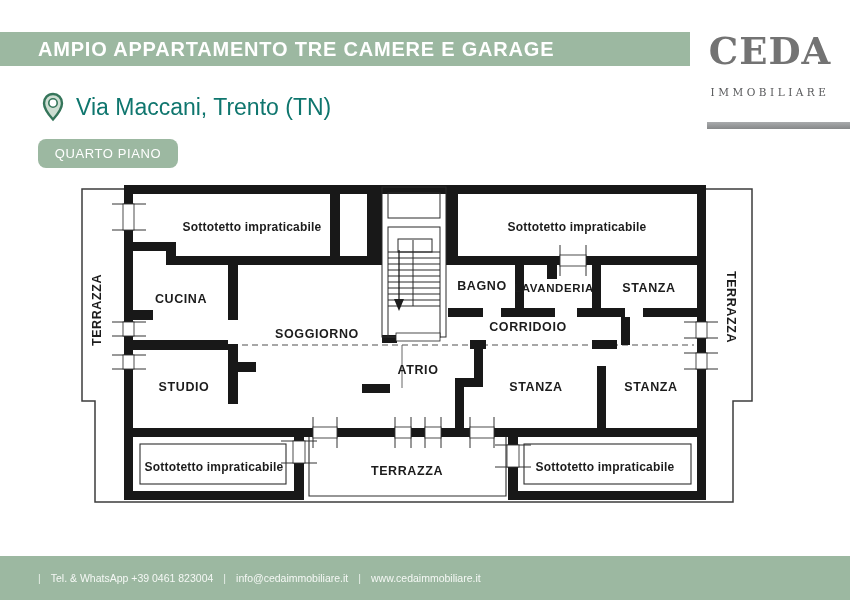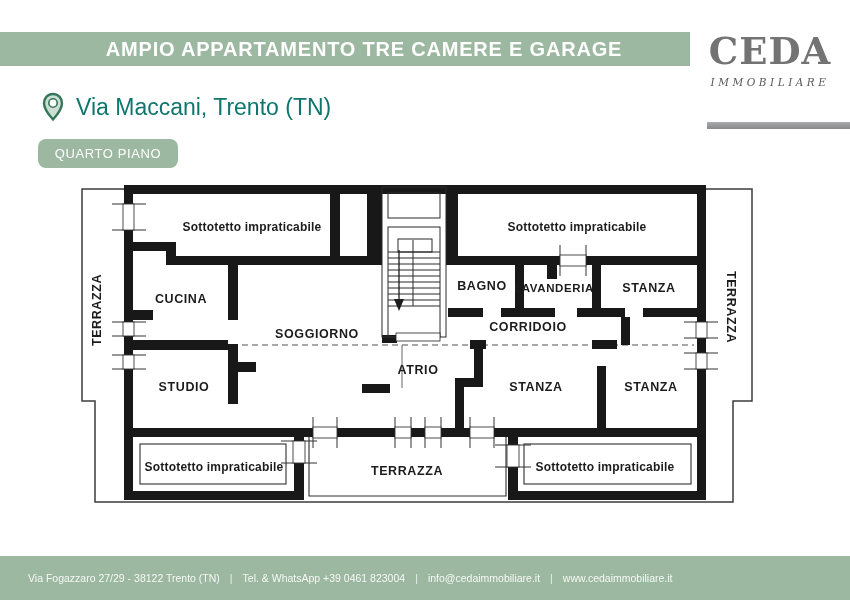--- a/index.html
+++ b/index.html
@@ -2,28 +2,28 @@
 <html><head>
 <meta charset="utf-8">
 <style>
   html,body{margin:0;padding:0;background:#fff;}
   body{width:850px;height:600px;position:relative;overflow:hidden;
        font-family:"Liberation Sans",sans-serif;}
   .abs{position:absolute;}
 
   
   .title-bar{left:0;top:32px;width:690px;height:34px;background:#9cb8a1;
-             display:flex;align-items:center;justify-content:center;}
+             display:flex;align-items:center;}
   .title-bar span{padding-left:38px;color:#fff;font-weight:bold;font-size:20px;
                   letter-spacing:.8px;white-space:nowrap;}
   .logo-box{left:690px;top:30px;width:160px;text-align:center;}
   .logo-word{font-family:"DejaVu Serif",serif;font-weight:bold;font-size:37px;
              color:#737373;line-height:1.15;letter-spacing:1px;}
   .logo-sub{font-family:"DejaVu Serif",serif;font-size:10.5px;color:#58595b;
-            letter-spacing:3.5px;margin-top:3px;font-style:italic;}
+            letter-spacing:3.5px;margin-top:13px;}
   .logo-rule{left:707px;top:122px;width:143px;height:7px;
              background:linear-gradient(#a9abad,#868889);}
   .addr-row{left:42px;top:92px;height:30px;display:flex;align-items:center;gap:12px;}
   .addr-text{font-size:23px;color:#0f766e;}
   .floor-badge{left:38px;top:139px;width:140px;height:29px;background:#9cb8a1;
                border-radius:8px;display:flex;align-items:center;justify-content:center;}
   .floor-badge span{color:#fff;font-weight:normal;font-size:13px;letter-spacing:.6px;}
 
   
   .plan{left:0;top:0;width:850px;height:600px;}
@@ -231,21 +231,20 @@
     <text class="rl" x="649" y="292">STANZA</text>
     <text class="rl" x="528" y="331">CORRIDOIO</text>
     <text class="rl" x="418" y="374">ATRIO</text>
     <text class="rl" x="536" y="391">STANZA</text>
     <text class="rl" x="651" y="391">STANZA</text>
   </g>
 </svg>
 
 <div class="abs footer">
   <span class="footer-info">
-    <span>Via Fogazzaro 27/29 - 38122 Trento (TN)</span>
     <span class="sep">|</span>
     <span>Tel. &amp; WhatsApp +39 0461 823004</span>
     <span class="sep">|</span>
     <span>info@cedaimmobiliare.it</span>
     <span class="sep">|</span>
     <span>www.cedaimmobiliare.it</span>
   </span>
 </div>
 
 </body></html>

